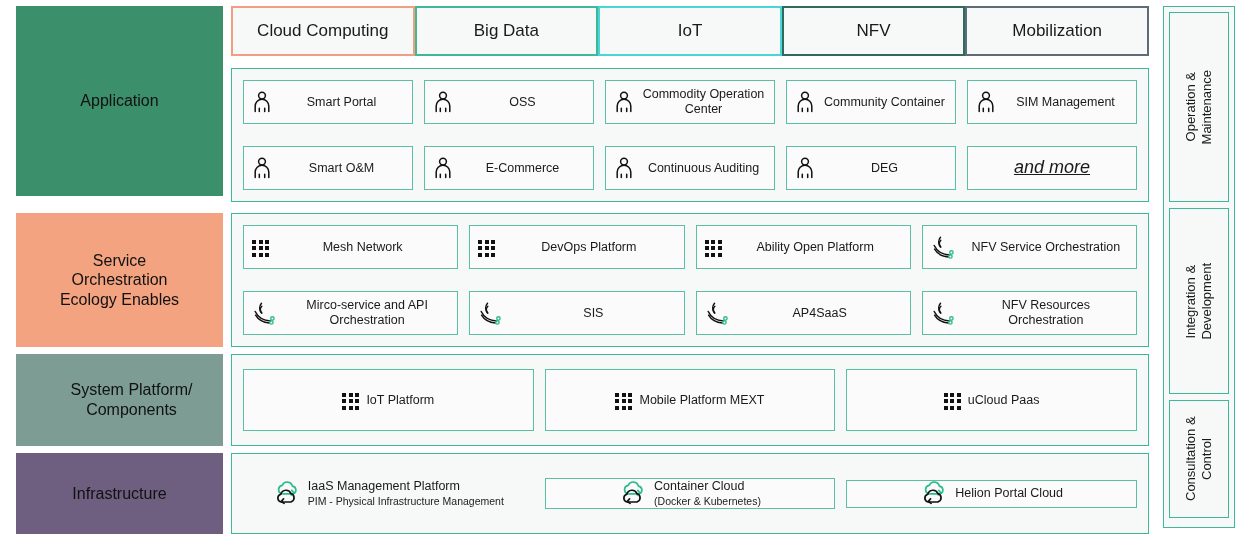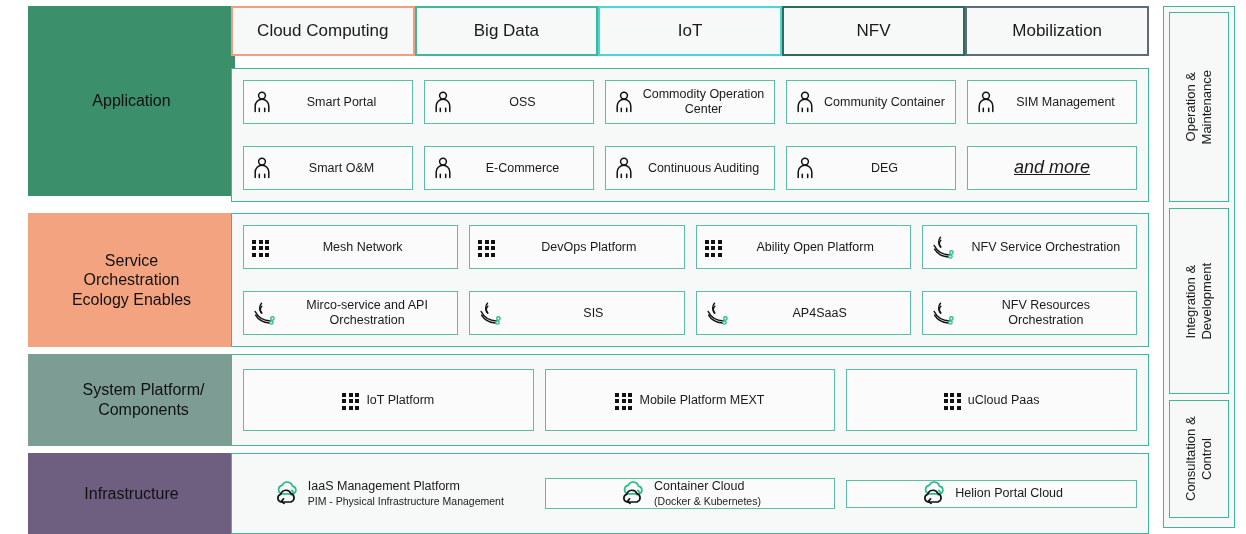--- a/index.html
+++ b/index.html
@@ -15,21 +15,21 @@
     display:flex;align-items:center;justify-content:center;
     text-align:center;
     color:#111;
     font-size:16px;
     line-height:1.22;
     box-sizing:border-box;
   }
 
   
   .leftcol{position:absolute;left:12px;top:6px;width:207px;height:522px;}
-  .lrow{position:absolute;left:16px;width:207px;}
+  .lrow{position:absolute;left:4px;width:207px;}
   .l-app{top:0;height:190px;background:#3c8f6b;}
   .l-svc{top:207px;height:134px;background:#f4a381;}
   .l-sys{top:348px;height:92px;background:#7d9c94;}
   .l-inf{top:447px;height:81px;background:#6e5f80;}
 
   
   .centercol{position:absolute;left:231px;top:6px;width:918px;height:522px;}
 
   
   .tabrow{position:absolute;left:0;top:0;width:918px;height:50px;display:flex;}

